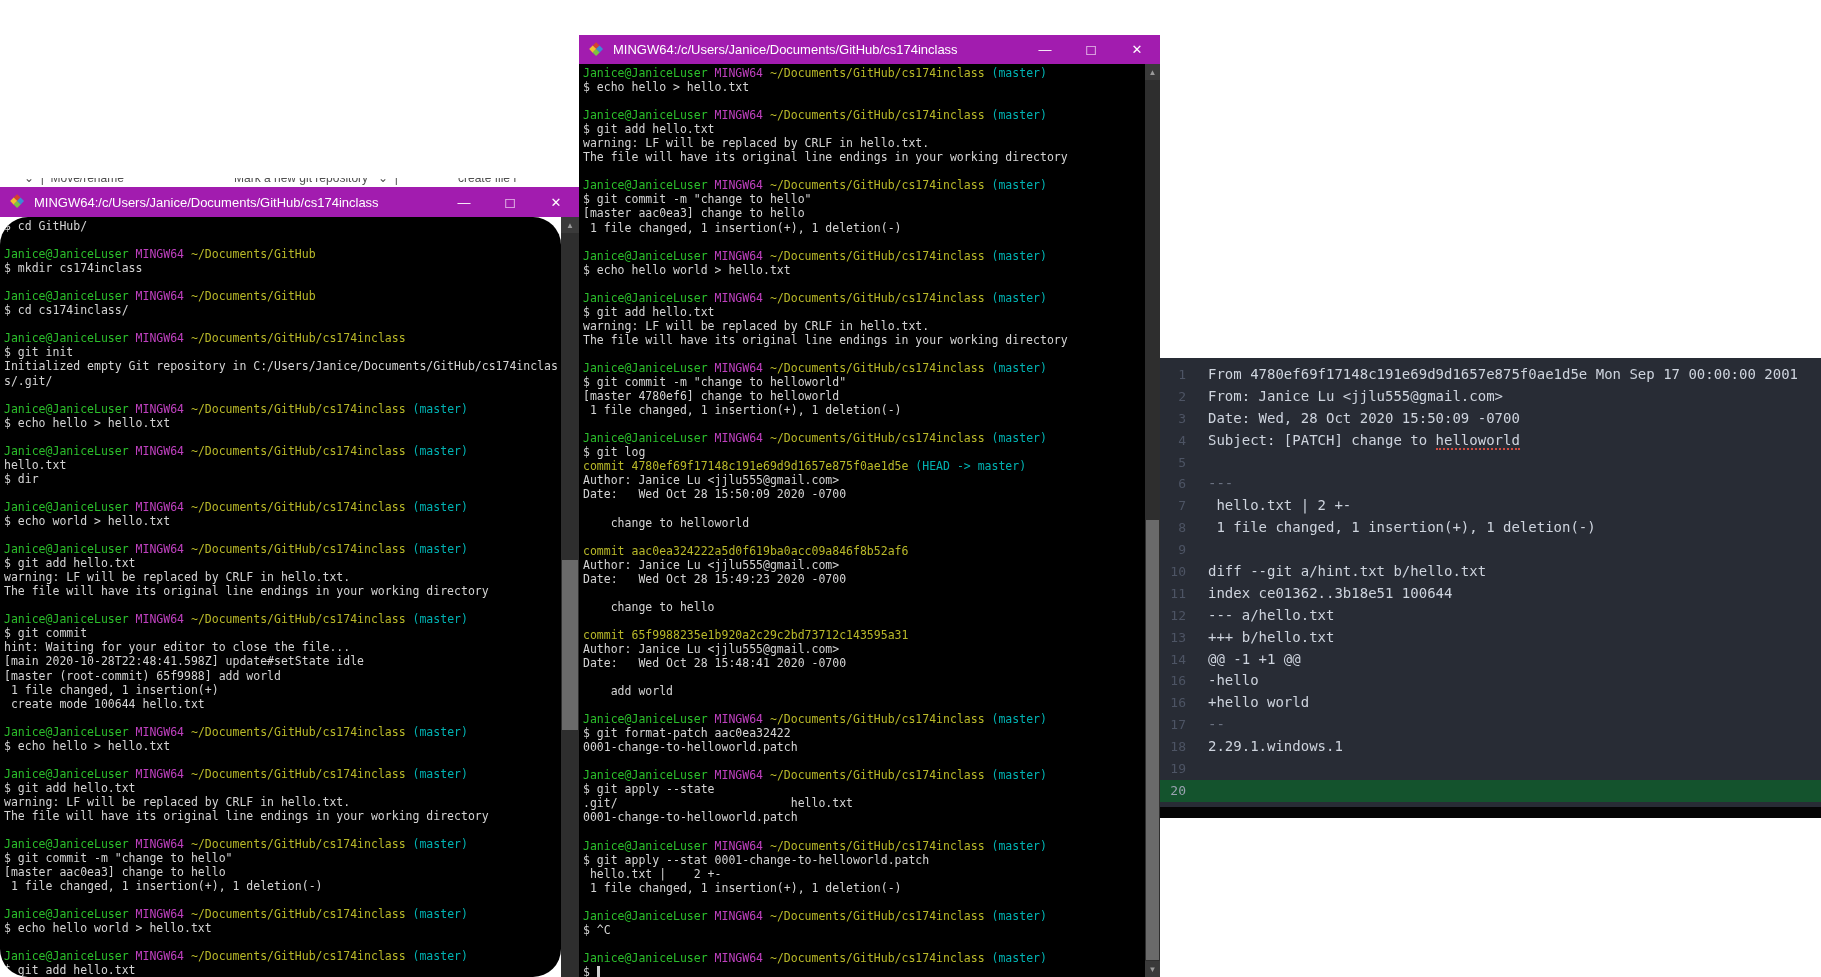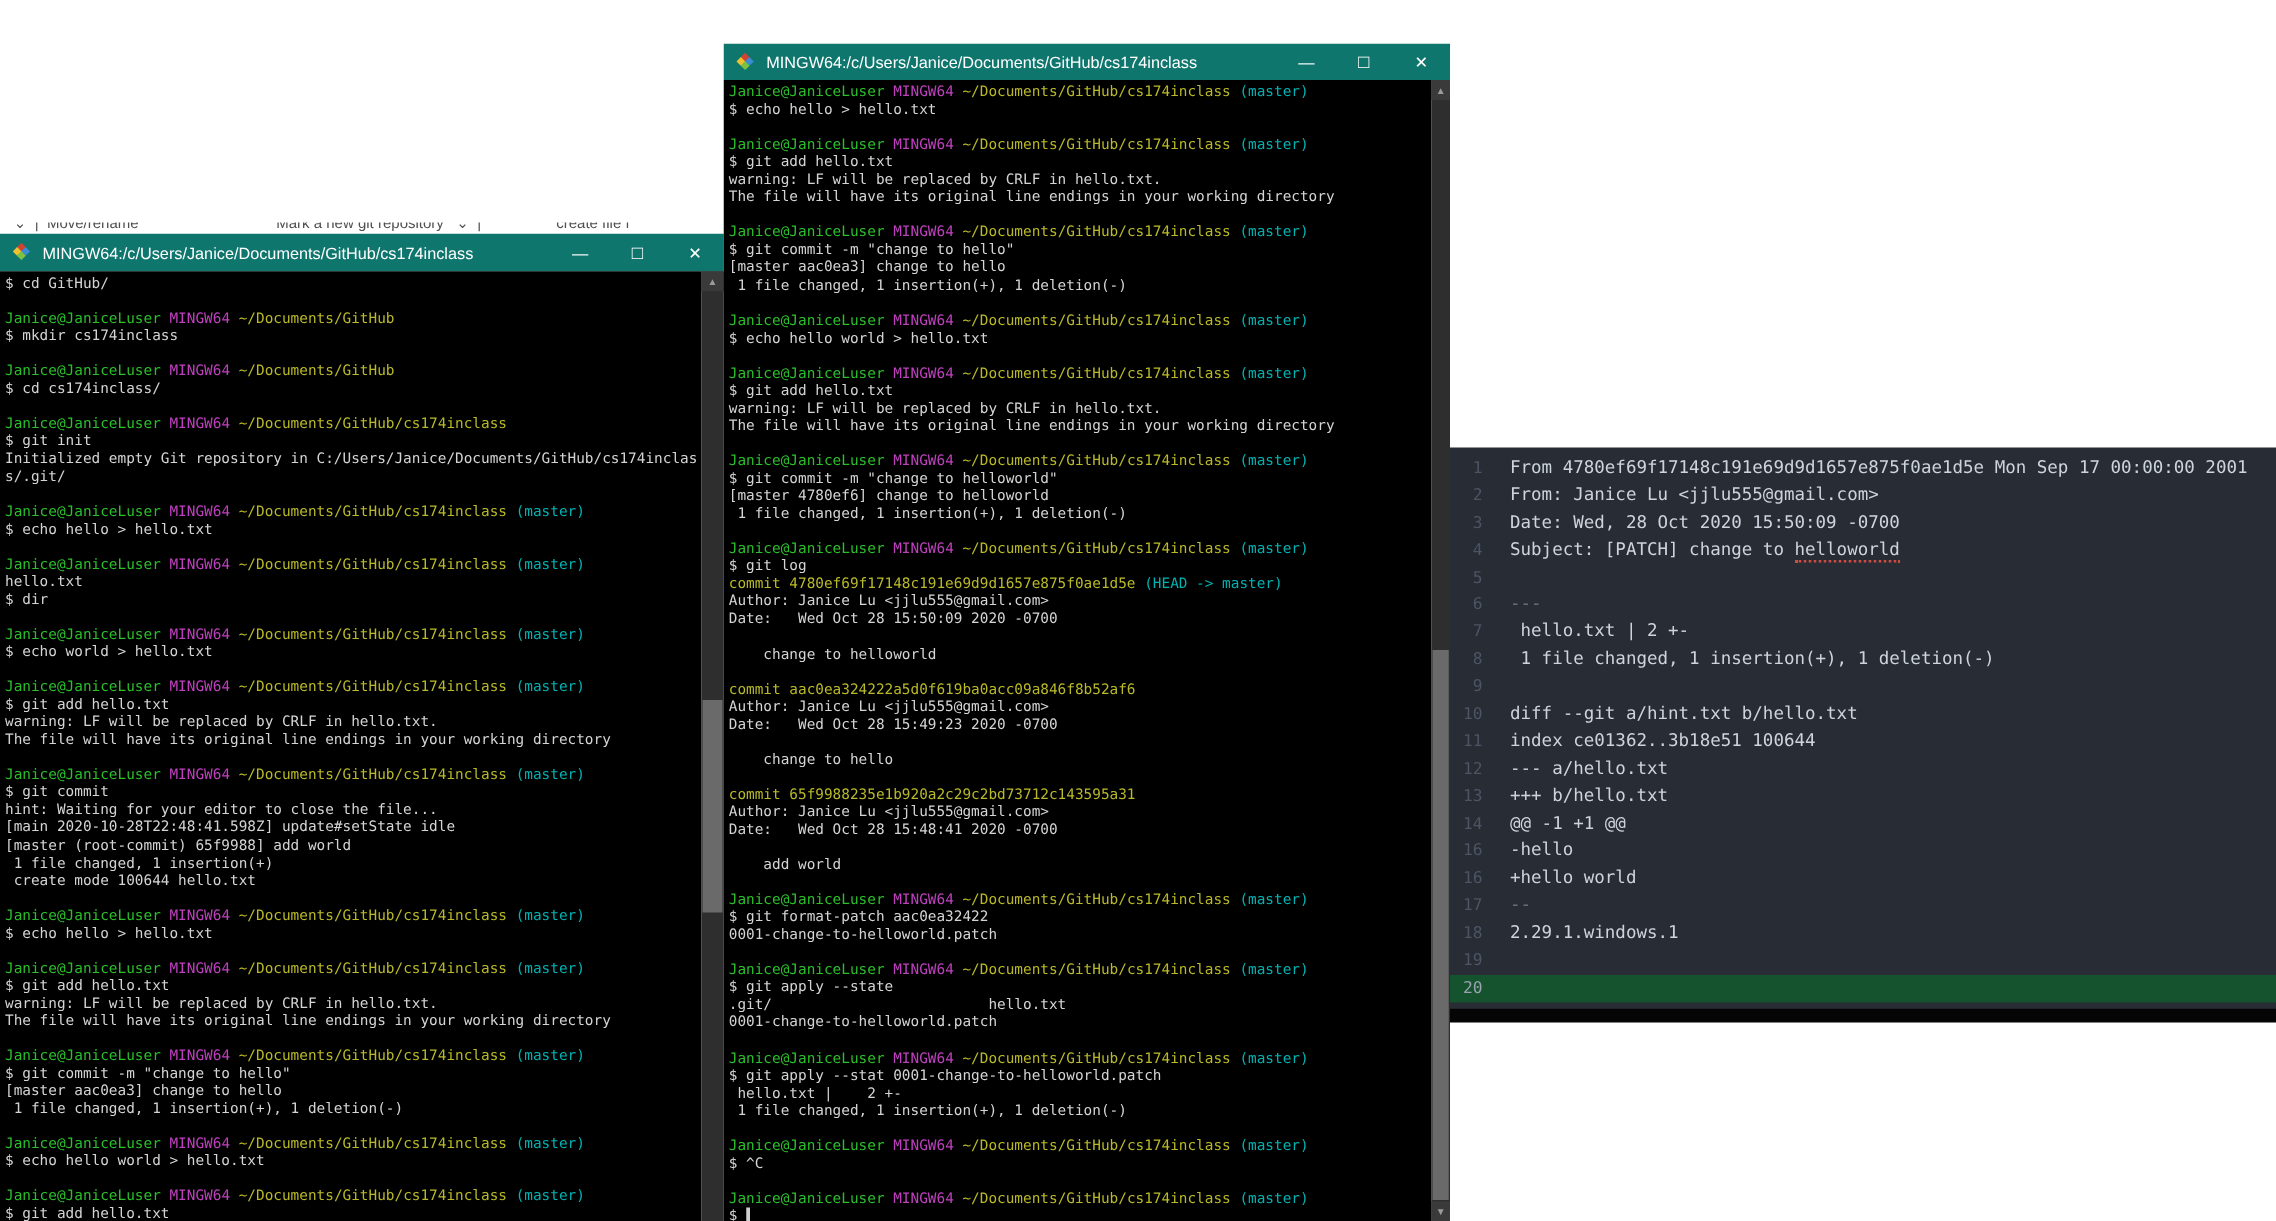--- a/index.html
+++ b/index.html
@@ -1,19 +1,19 @@
 <!DOCTYPE html>
 <html><head>
 <meta charset="utf-8">
 <style>
   html,body{margin:0;padding:0;}
   body{width:1821px;height:977px;position:relative;background:#ffffff;overflow:hidden;
        font-family:"Liberation Sans",sans-serif;}
   .window{position:absolute;}
-  .titlebar{position:absolute;left:0;top:0;right:0;background:#0f766e;color:#fff;
+  .titlebar{position:absolute;left:0;top:0;right:0;background:#a21caf;color:#fff;
             display:flex;align-items:center;font-size:13px;}
   .tb-icon{margin:0 8px 0 10px;display:inline-flex;}
   .tb-title{white-space:nowrap;overflow:hidden;}
   .tb-controls{margin-left:auto;display:flex;align-items:center;height:100%;}
   .tb-btn{width:46px;height:100%;display:flex;align-items:center;justify-content:center;
           color:#fff;font-size:13px;cursor:default;}
   .tb-btn.max{font-size:15px;}
   .term-content{position:absolute;background:#000;overflow:hidden;
     font-family:"DejaVu Sans Mono",monospace;font-size:11.5px;line-height:14.06px;
     color:#d4d4d4;padding:2px 7px 0 4px;}
@@ -36,21 +36,21 @@
           line-height:21.9px;color:#ced4de;padding-top:6px;}
   .ed-line{display:flex;height:21.9px;}
   .ed-line.current{background:#14532d;}
   .ln{width:26px;flex:none;text-align:right;color:#4d5464;font-size:13px;}
   .ed-line.current .ln{color:#9aa2b0;}
   .code{padding-left:22px;white-space:pre;}
   .seg-d{color:#6a7180;}
   .seg-u{border-bottom:2px dotted #d14b42;}
   #editor-bottom-bar{position:absolute;left:1160px;top:807px;width:661px;height:11px;background:#050505;}
   
-  #fragments{position:absolute;left:3px;top:178px;width:500px;height:9px;overflow:hidden;}
+  #fragments{position:absolute;left:16px;top:178px;width:500px;height:9px;overflow:hidden;}
   #fragments span{position:absolute;top:-7px;font-size:12px;color:#4f4f4f;white-space:pre;}
 </style>
 </head>
 <body>
 
 <div id="fragments">
     <span style="left: 8px;">⌄  |  Move/rename</span>
     <span style="left: 218px;">Mark a new git repository   ⌄  |</span>
     <span style="left: 442px;">create file from comm</span>
   </div>
@@ -65,21 +65,21 @@
         <rect x="4.6" y="8.0" width="5" height="5" transform="rotate(45 7.1 10.5)" fill="#7ec242"></rect>
       </svg>
     </span>
     <span class="tb-title">MINGW64:/c/Users/Janice/Documents/GitHub/cs174inclass</span>
     <span class="tb-controls">
       <span class="tb-btn">—</span>
       <span class="tb-btn max">□</span>
       <span class="tb-btn">✕</span>
     </span>
   </div>
-  <div class="term-content" id="left-lines" style="left:0;top:30px;right:18px;bottom:0;">
+  <div class="term-content" id="left-lines" style="left:0;top:30px;right:18px;bottom:0;border-radius:28px;">
       <div class="t-line"><span class="tc-w">$ cd GitHub/</span></div>
       <div class="t-line">&nbsp;</div>
       <div class="t-line"><span class="tc-g">Janice@JaniceLuser </span><span class="tc-m">MINGW64 </span><span class="tc-y">~/Documents/GitHub</span></div>
       <div class="t-line"><span class="tc-w">$ mkdir cs174inclass</span></div>
       <div class="t-line">&nbsp;</div>
       <div class="t-line"><span class="tc-g">Janice@JaniceLuser </span><span class="tc-m">MINGW64 </span><span class="tc-y">~/Documents/GitHub</span></div>
       <div class="t-line"><span class="tc-w">$ cd cs174inclass/</span></div>
       <div class="t-line">&nbsp;</div>
       <div class="t-line"><span class="tc-g">Janice@JaniceLuser </span><span class="tc-m">MINGW64 </span><span class="tc-y">~/Documents/GitHub/cs174inclass</span></div>
       <div class="t-line"><span class="tc-w">$ git init</span></div>

